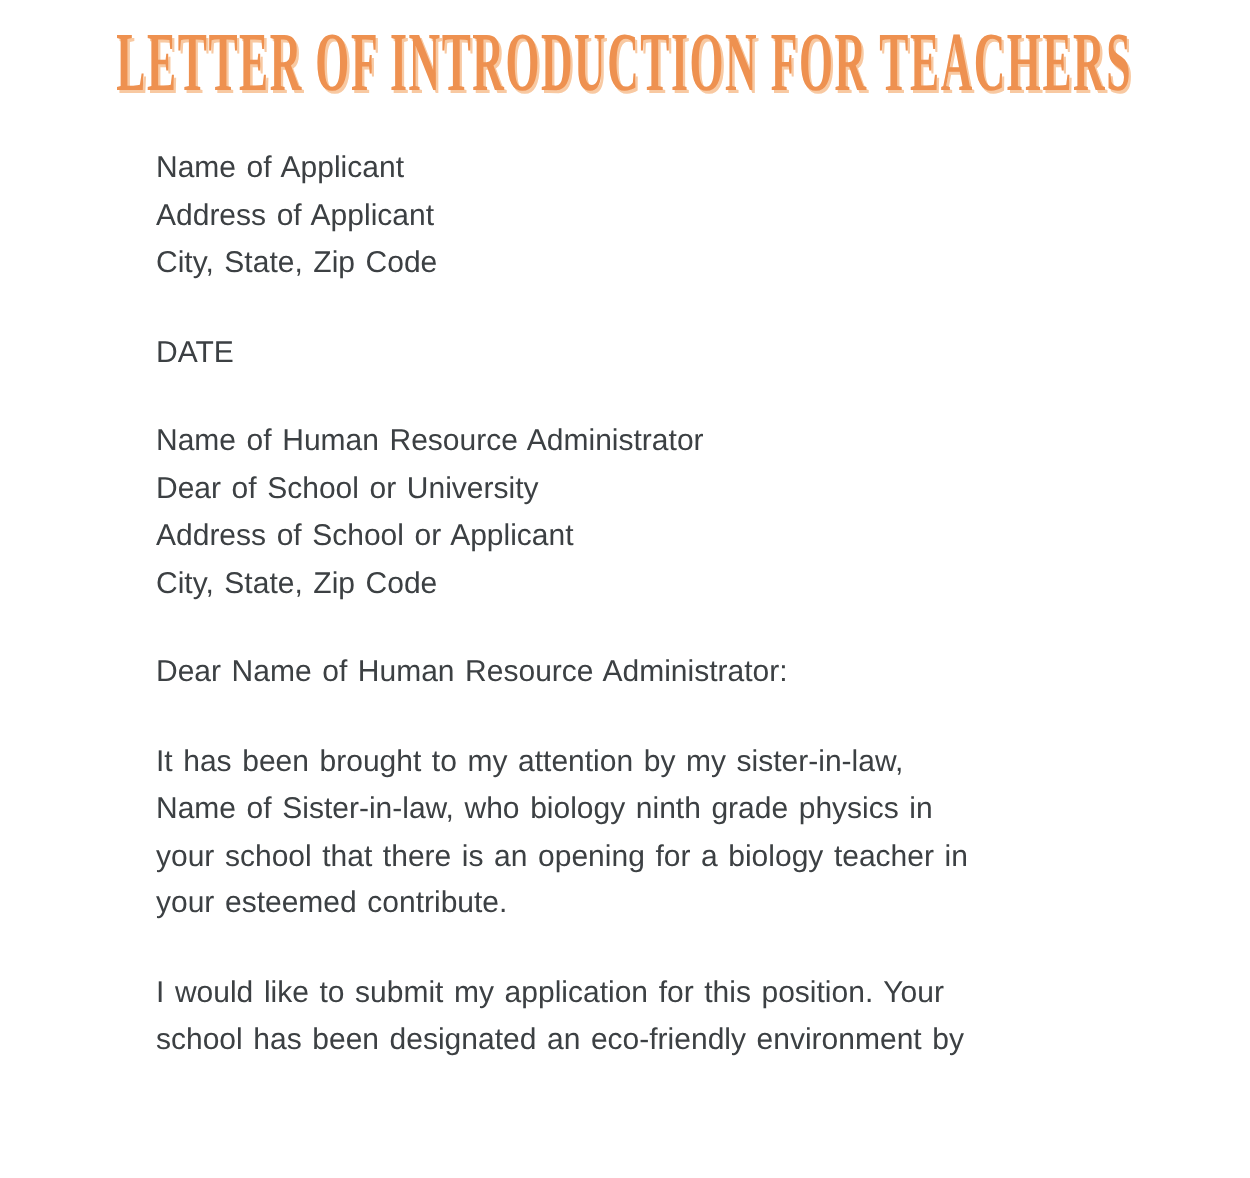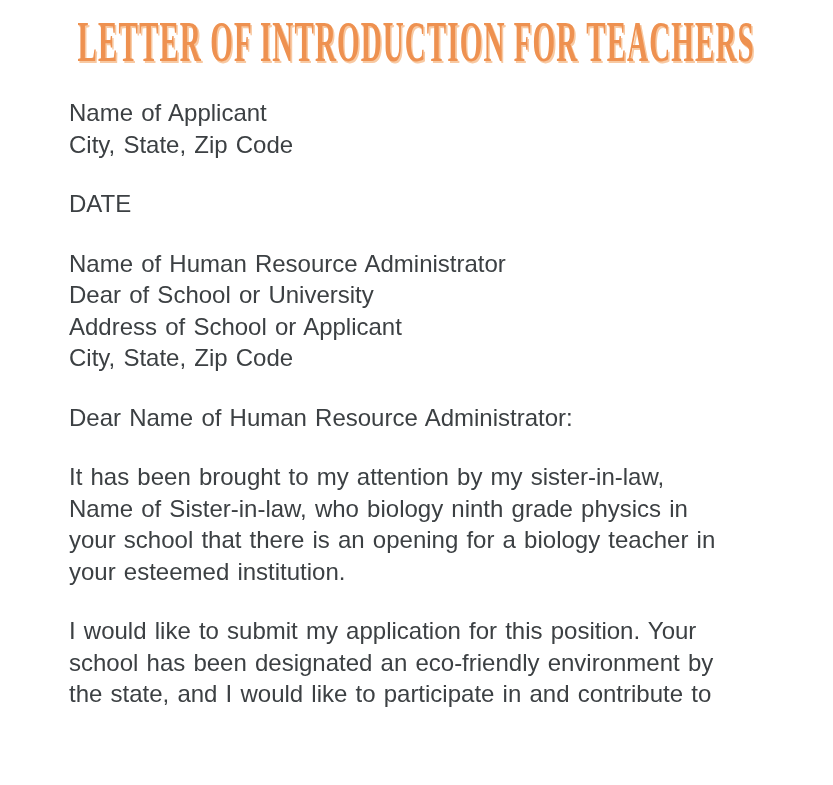--- a/index.html
+++ b/index.html
@@ -33,43 +33,44 @@
     font-size: 56px;
     line-height: 56px;
     letter-spacing: 2px;
     color: var(--title-orange);
     text-shadow: 3px 2px 0 var(--title-highlight);
     transform: scaleX(0.52);
     transform-origin: center bottom;
   }
   .content {
     margin-top: 27px;
-    padding-left: 69px;
+    padding-left: 104px;
     padding-right: 40px;
     color: var(--body-text);
-    font-size: 24px;
+    font-size: 20px;
     line-height: 31.5px;
     word-spacing: 1.5px;
   }
   .block { margin-bottom: 28px; }
   .line { white-space: nowrap; }
 </style>
 </head>
 <body>
 
 <div class="page">
 
   <div class="title-row">
     <span class="title-text">LETTER OF INTRODUCTION FOR TEACHERS</span>
   </div>
 
   <div class="content">
 
     <div class="block">
       <div class="line">Name of Applicant</div>
+      <div class="line">Address of Applicant</div>
       <div class="line">City, State, Zip Code</div>
     </div>
 
     <div class="block">
       <div class="line">DATE</div>
     </div>
 
     <div class="block">
       <div class="line">Name of Human Resource Administrator</div>
       <div class="line">Dear of School or University</div>
@@ -78,23 +79,22 @@
     </div>
 
     <div class="block">
       <div class="line">Dear Name of Human Resource Administrator:</div>
     </div>
 
     <div class="block">
       <div class="line">It has been brought to my attention by my sister-in-law,</div>
       <div class="line">Name of Sister-in-law, who biology ninth grade physics in</div>
       <div class="line">your school that there is an opening for a biology teacher in</div>
-      <div class="line">your esteemed institution.</div>
+      <div class="line">your esteemed contribute.</div>
     </div>
 
     <div class="block">
       <div class="line">I would like to submit my application for this position. Your</div>
       <div class="line">school has been designated an eco-friendly environment by</div>
-      <div class="line">the state, and I would like to participate in and contribute to</div>
     </div>
 
   </div>
 </div>
 
 </body></html>

